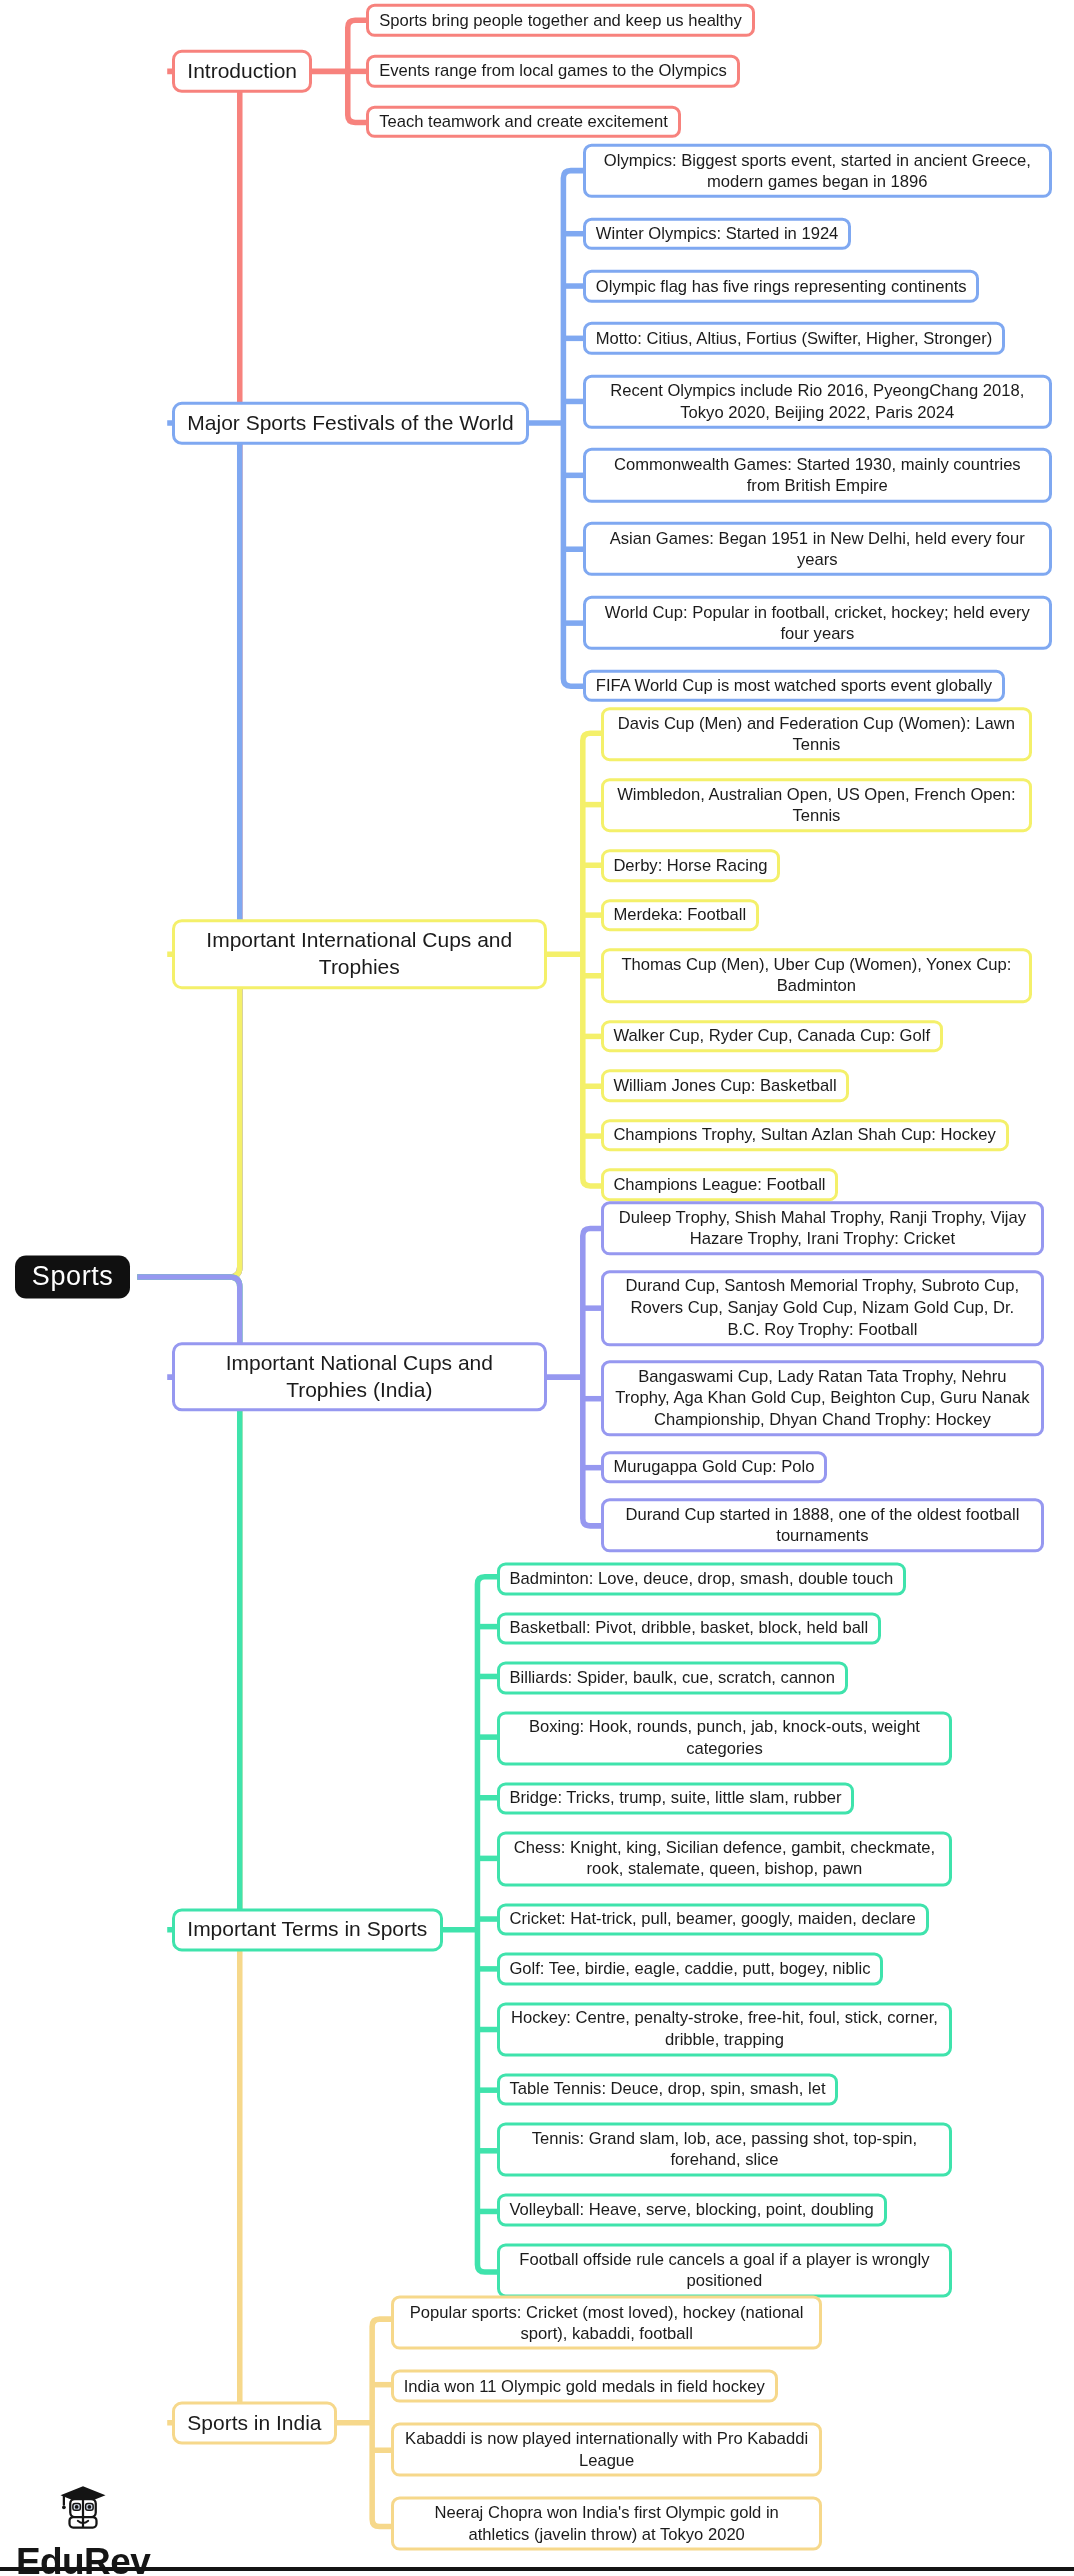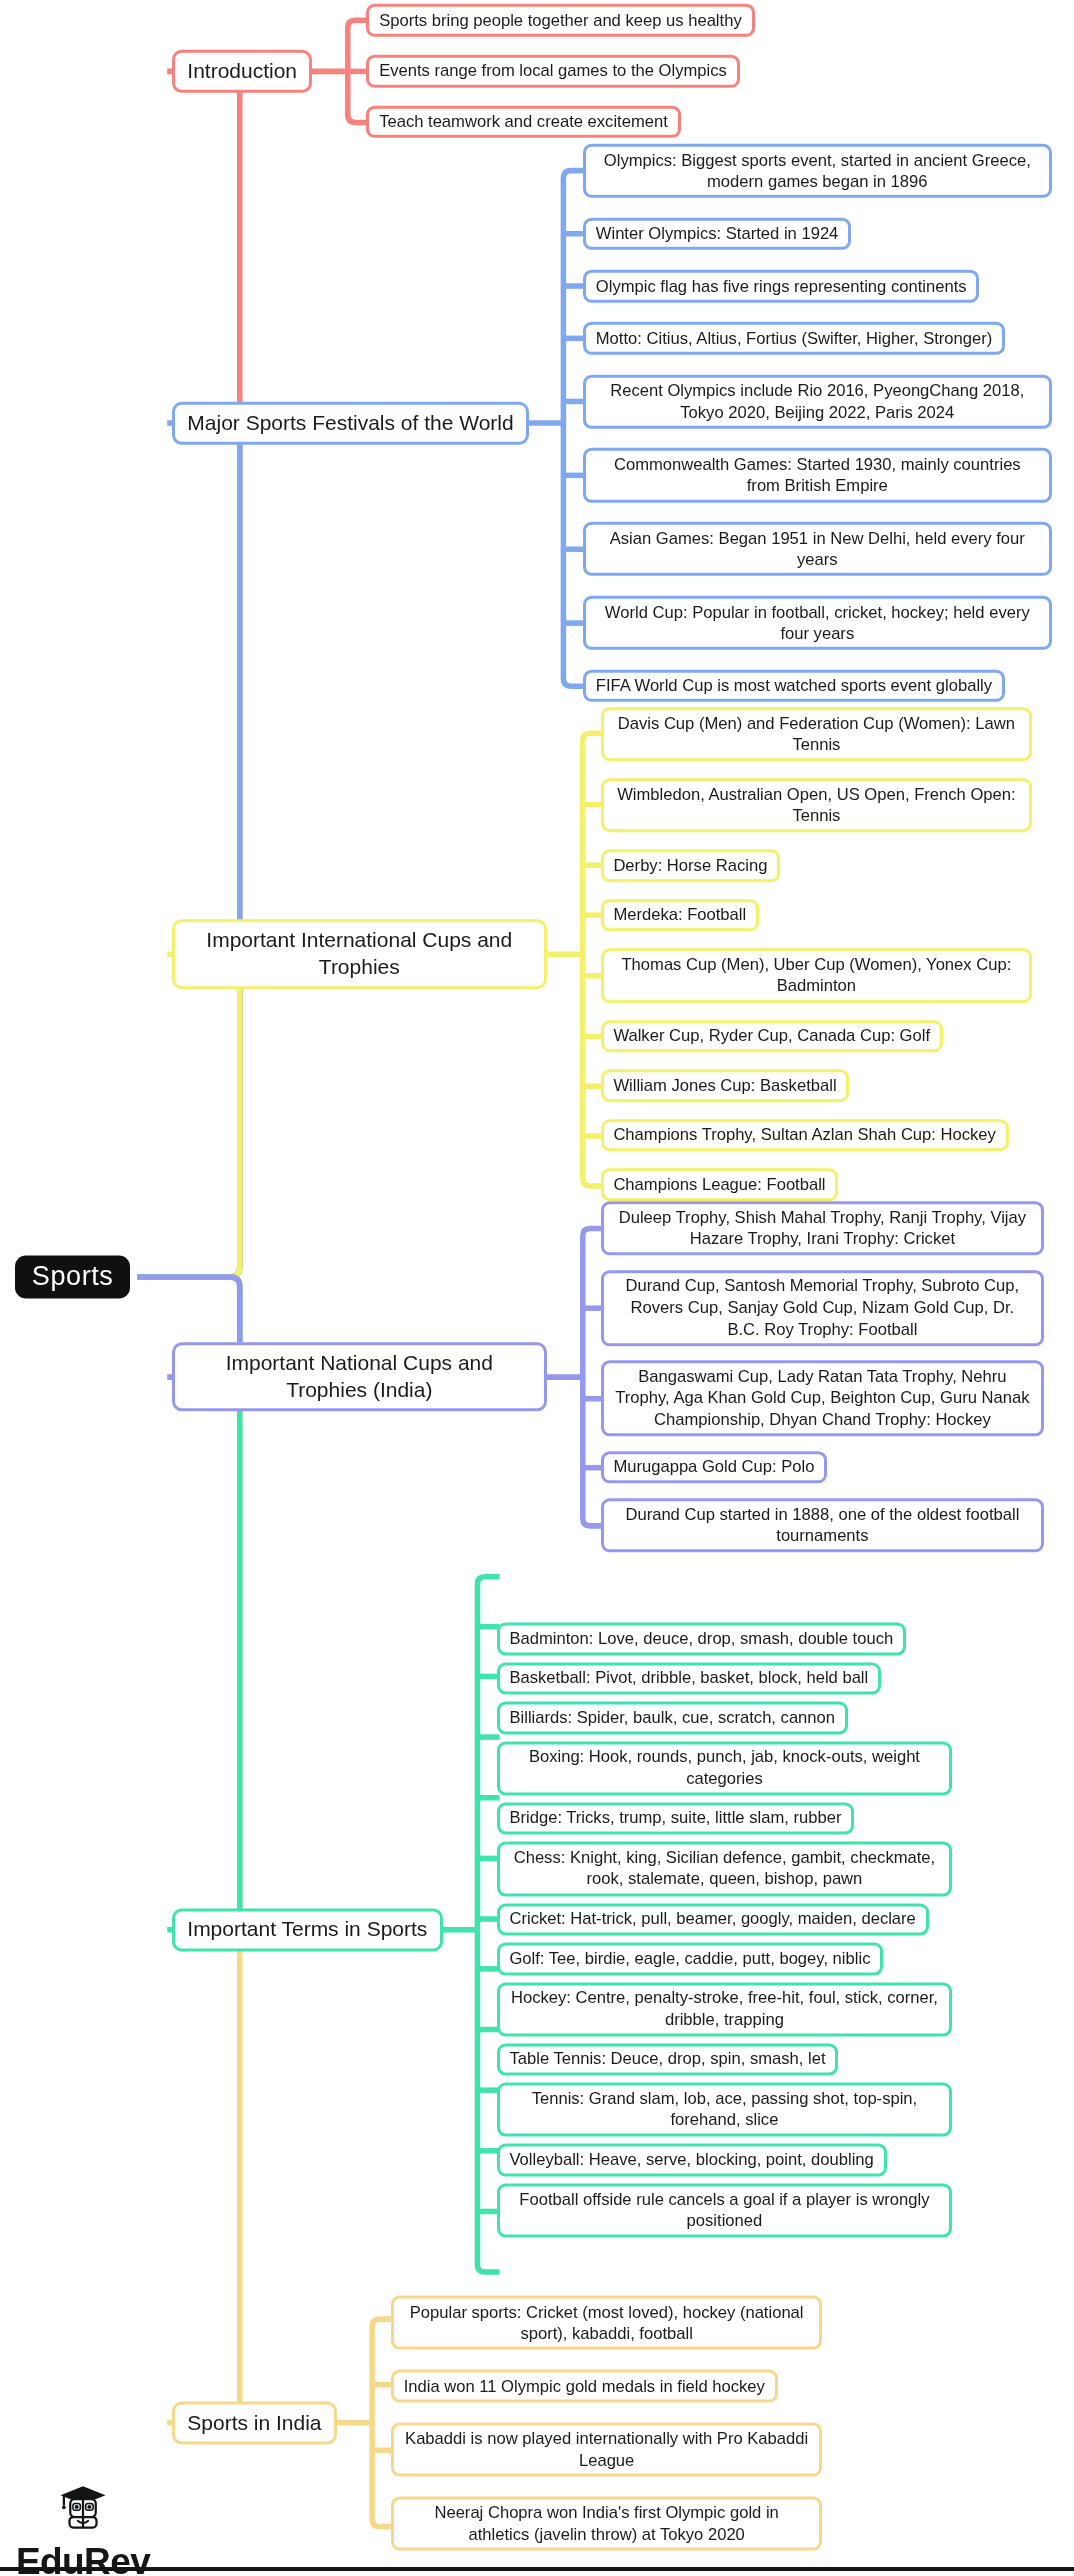--- a/index.html
+++ b/index.html
@@ -151,21 +151,21 @@
       <div class="children" style="gap: 14.8px;">
         <div class="child-node" style="border-color: rgb(150, 152, 240); max-width: 418px;">Duleep Trophy, Shish Mahal Trophy, Ranji Trophy, Vijay Hazare Trophy, Irani Trophy: Cricket</div>
         <div class="child-node" style="border-color: rgb(150, 152, 240); max-width: 418px;">Durand Cup, Santosh Memorial Trophy, Subroto Cup, Rovers Cup, Sanjay Gold Cup, Nizam Gold Cup, Dr. B.C. Roy Trophy: Football</div>
         <div class="child-node" style="border-color: rgb(150, 152, 240); max-width: 418px;">Bangaswami Cup, Lady Ratan Tata Trophy, Nehru Trophy, Aga Khan Gold Cup, Beighton Cup, Guru Nanak Championship, Dhyan Chand Trophy: Hockey</div>
         <div class="child-node" style="border-color: rgb(150, 152, 240); max-width: 418px;">Murugappa Gold Cup: Polo</div>
         <div class="child-node" style="border-color: rgb(150, 152, 240); max-width: 418px;">Durand Cup started in 1888, one of the oldest football tournaments</div>
       </div>
     </div>
     <div class="branch" style="top: 1930px;">
       <div class="branch-label" style="border-color: rgb(63, 227, 172);">Important Terms in Sports</div>
-      <div class="children" style="gap: 7px;">
+      <div class="children" style="gap: 17px;">
         <div class="child-node" style="border-color: rgb(63, 227, 172); max-width: 430px;">Badminton: Love, deuce, drop, smash, double touch</div>
         <div class="child-node" style="border-color: rgb(63, 227, 172); max-width: 430px;">Basketball: Pivot, dribble, basket, block, held ball</div>
         <div class="child-node" style="border-color: rgb(63, 227, 172); max-width: 430px;">Billiards: Spider, baulk, cue, scratch, cannon</div>
         <div class="child-node" style="border-color: rgb(63, 227, 172); max-width: 430px;">Boxing: Hook, rounds, punch, jab, knock-outs, weight categories</div>
         <div class="child-node" style="border-color: rgb(63, 227, 172); max-width: 430px;">Bridge: Tricks, trump, suite, little slam, rubber</div>
         <div class="child-node" style="border-color: rgb(63, 227, 172); max-width: 430px;">Chess: Knight, king, Sicilian defence, gambit, checkmate, rook, stalemate, queen, bishop, pawn</div>
         <div class="child-node" style="border-color: rgb(63, 227, 172); max-width: 430px;">Cricket: Hat-trick, pull, beamer, googly, maiden, declare</div>
         <div class="child-node" style="border-color: rgb(63, 227, 172); max-width: 430px;">Golf: Tee, birdie, eagle, caddie, putt, bogey, niblic</div>
         <div class="child-node" style="border-color: rgb(63, 227, 172); max-width: 430px;">Hockey: Centre, penalty-stroke, free-hit, foul, stick, corner, dribble, trapping</div>
         <div class="child-node" style="border-color: rgb(63, 227, 172); max-width: 430px;">Table Tennis: Deuce, drop, spin, smash, let</div>

